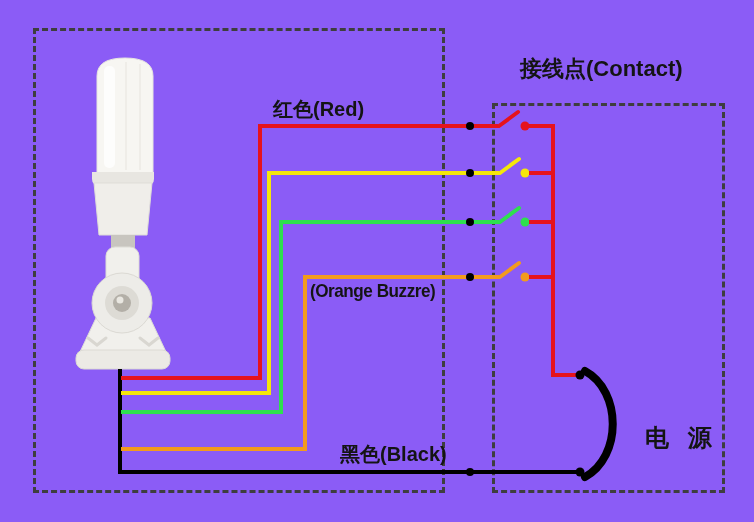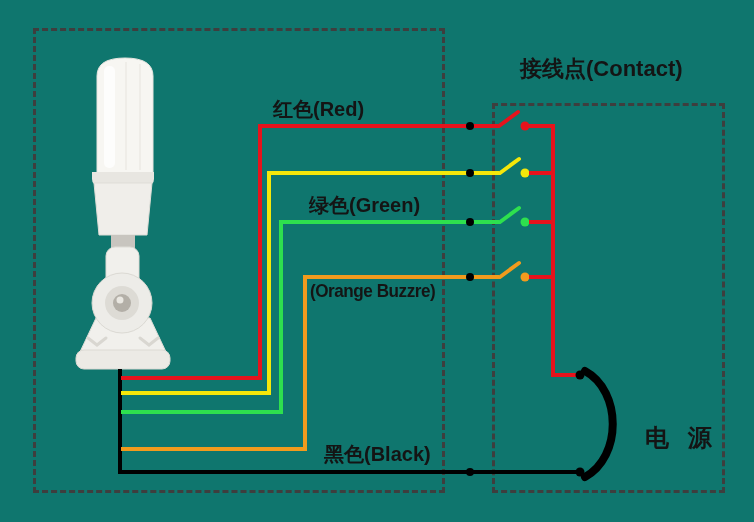--- a/index.html
+++ b/index.html
@@ -1,30 +1,30 @@
 <!DOCTYPE html>
 <html><head>
 <meta charset="utf-8">
 <style>
   html,body{margin:0;padding:0;background:#ffffff;}
   .stage{
-    position:relative;width:754px;height:522px;background:#0f766e;overflow:hidden;
+    position:relative;width:754px;height:522px;background:#8b5cf6;overflow:hidden;
     font-family:"Liberation Sans","DejaVu Sans",sans-serif;color:#111;
   }
   .dashed-box{position:absolute;border:3px dashed #3e3e3e;box-sizing:border-box;background:transparent;}
   #device-box{left:33px;top:28px;width:412px;height:465px;}
   #contact-box{left:492px;top:103px;width:233px;height:390px;}
   .lbl{position:absolute;font-weight:bold;font-size:20px;line-height:21px;white-space:nowrap;color:#141414;}
   #contact-title{left:520px;top:58px;font-size:22px;}
   #lbl-red{left:273px;top:99px;}
   #lbl-yellow{left:306px;top:148px;}
   #lbl-green{left:309px;top:195px;}
   #lbl-orange-cn{left:319px;top:250px;}
   #lbl-orange-en{left:310px;top:280px;font-size:19px;letter-spacing:-0.5px;transform:scaleX(0.9);transform-origin:left center;}
-  #lbl-black{left:324px;top:444px;}
+  #lbl-black{left:340px;top:444px;}
   #lbl-dc24v{left:640px;top:390px;font-size:24px;}
   #lbl-power{left:645px;top:427px;font-size:24px;letter-spacing:6px;}
   svg.overlay{position:absolute;left:0;top:0;}
 </style>
 </head>
 <body>
 
 <div class="stage">
 
   <div class="dashed-box" id="device-box"></div>
@@ -79,18 +79,17 @@
     <circle cx="470" cy="277" r="4" fill="#000000"></circle>
     <circle cx="470" cy="472" r="4" fill="#000000"></circle>
 
     <circle cx="580" cy="375" r="4.5" fill="#000000"></circle>
     <circle cx="580" cy="472" r="4.5" fill="#000000"></circle>
     <path d="M585,371 C622,391 622,457 585,477" fill="none" stroke-width="8" stroke-linecap="round" stroke="#000000"></path>
   </svg>
 
   <div class="lbl" id="contact-title">接线点(Contact)</div>
   <div class="lbl" id="lbl-red">红色(Red)</div>
-  <div class="lbl" id="lbl-green">绿色(Green)</div>
   <div class="lbl" id="lbl-orange-en">(Orange Buzzre)</div>
   <div class="lbl" id="lbl-black">黑色(Black)</div>
   <div class="lbl" id="lbl-power">电 源</div>
 
 </div>
 
 </body></html>

